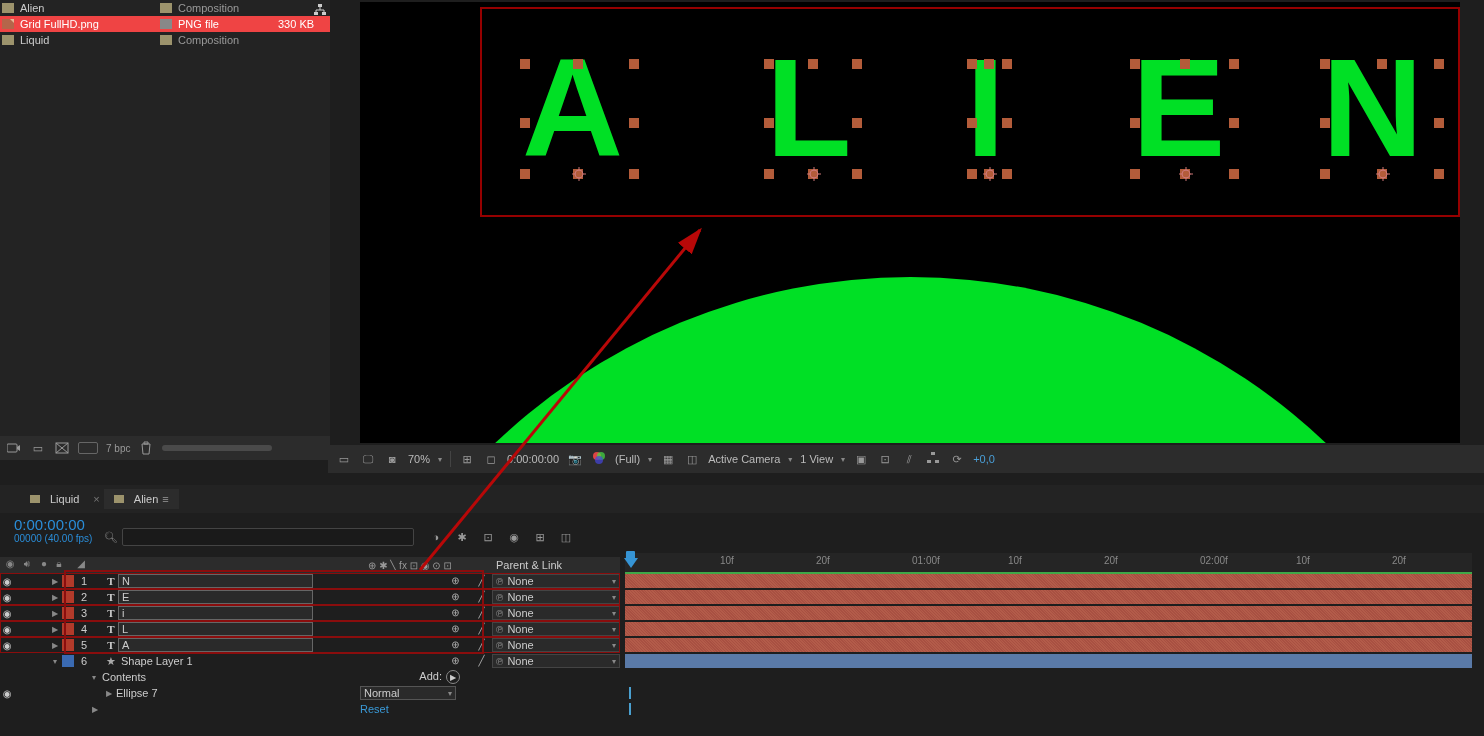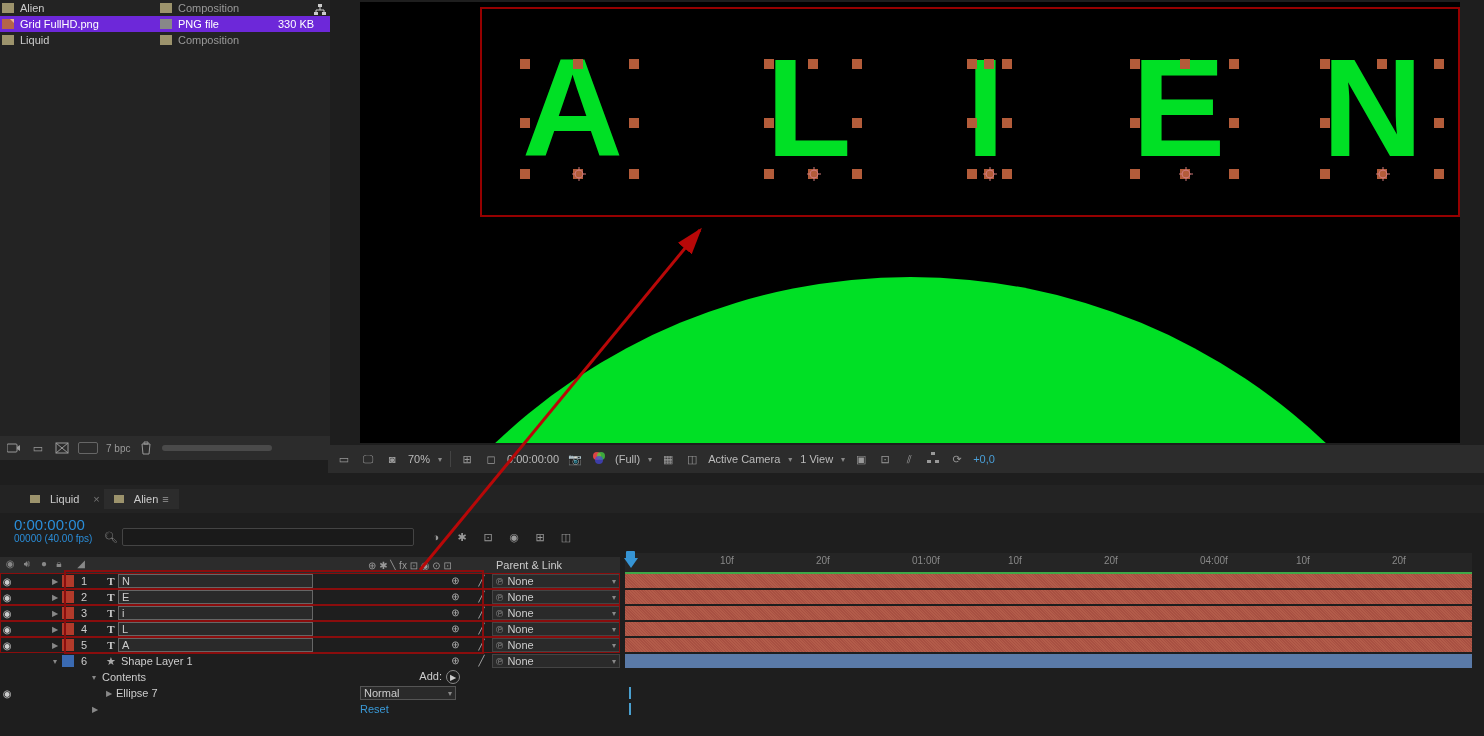--- a/index.html
+++ b/index.html
@@ -1,19 +1,19 @@
 <!DOCTYPE html>
 <html><head>
 <meta charset="utf-8">
 <style>
   *{box-sizing:border-box;margin:0;padding:0;font-family:'Segoe UI',Tahoma,sans-serif;font-size:11px;color:#ccc}
   body{background:#1e1e1e;width:1484px;height:736px;overflow:hidden;position:relative}
   .project-panel{position:absolute;top:0;left:0;width:330px;height:460px;background:#232323}
   .proj-row{display:flex;align-items:center;height:16px;padding-left:2px}
-  .proj-row.sel{background:#6d28d9}
+  .proj-row.sel{background:#ef4444}
   .proj-icon-folder{width:12px;height:10px;background:#9c936c;display:inline-block;margin-right:6px}
   .proj-icon-img{width:12px;height:10px;background:#b5654a;display:inline-block;margin-right:6px;position:relative}
   .proj-icon-img:after{content:"";position:absolute;right:0;top:0;border-left:4px solid transparent;border-top:4px solid #e8b896}
   .proj-name{width:140px}
   .proj-type-ic{width:12px;height:10px;background:#9c936c;display:inline-block;margin-right:6px}
   .proj-type{width:100px;color:#999}
   .proj-size{color:#999}
   .proj-flow{position:absolute;right:4px;top:4px;width:12px;height:12px}
   .proj-footer{position:absolute;bottom:0;left:0;right:0;height:24px;background:#2c2c2c;display:flex;align-items:center;gap:8px;padding:0 6px}
   .foot-ico{width:16px;height:14px;display:inline-flex;align-items:center;justify-content:center;color:#999}
@@ -315,21 +315,21 @@
   <div class="tl-ruler">
     <div class="cti">
         <div class="cti-body"></div>
         <div class="cti-head"></div>
       </div>
     <span class="tick" style="left:95px">10f</span>
     <span class="tick" style="left:191px">20f</span>
     <span class="tick" style="left:287px">01:00f</span>
     <span class="tick" style="left:383px">10f</span>
     <span class="tick" style="left:479px">20f</span>
-    <span class="tick" style="left:575px">04:00f</span>
+    <span class="tick" style="left:575px">02:00f</span>
     <span class="tick" style="left:671px">10f</span>
     <span class="tick" style="left:767px">20f</span>
   </div>
 
   <div class="tl-layers">
 
     <div class="layer-row highlight">
       <span class="lr-eye">◉</span>
         <span class="lr-sp1"></span>
         <span class="lr-sp2"></span>

